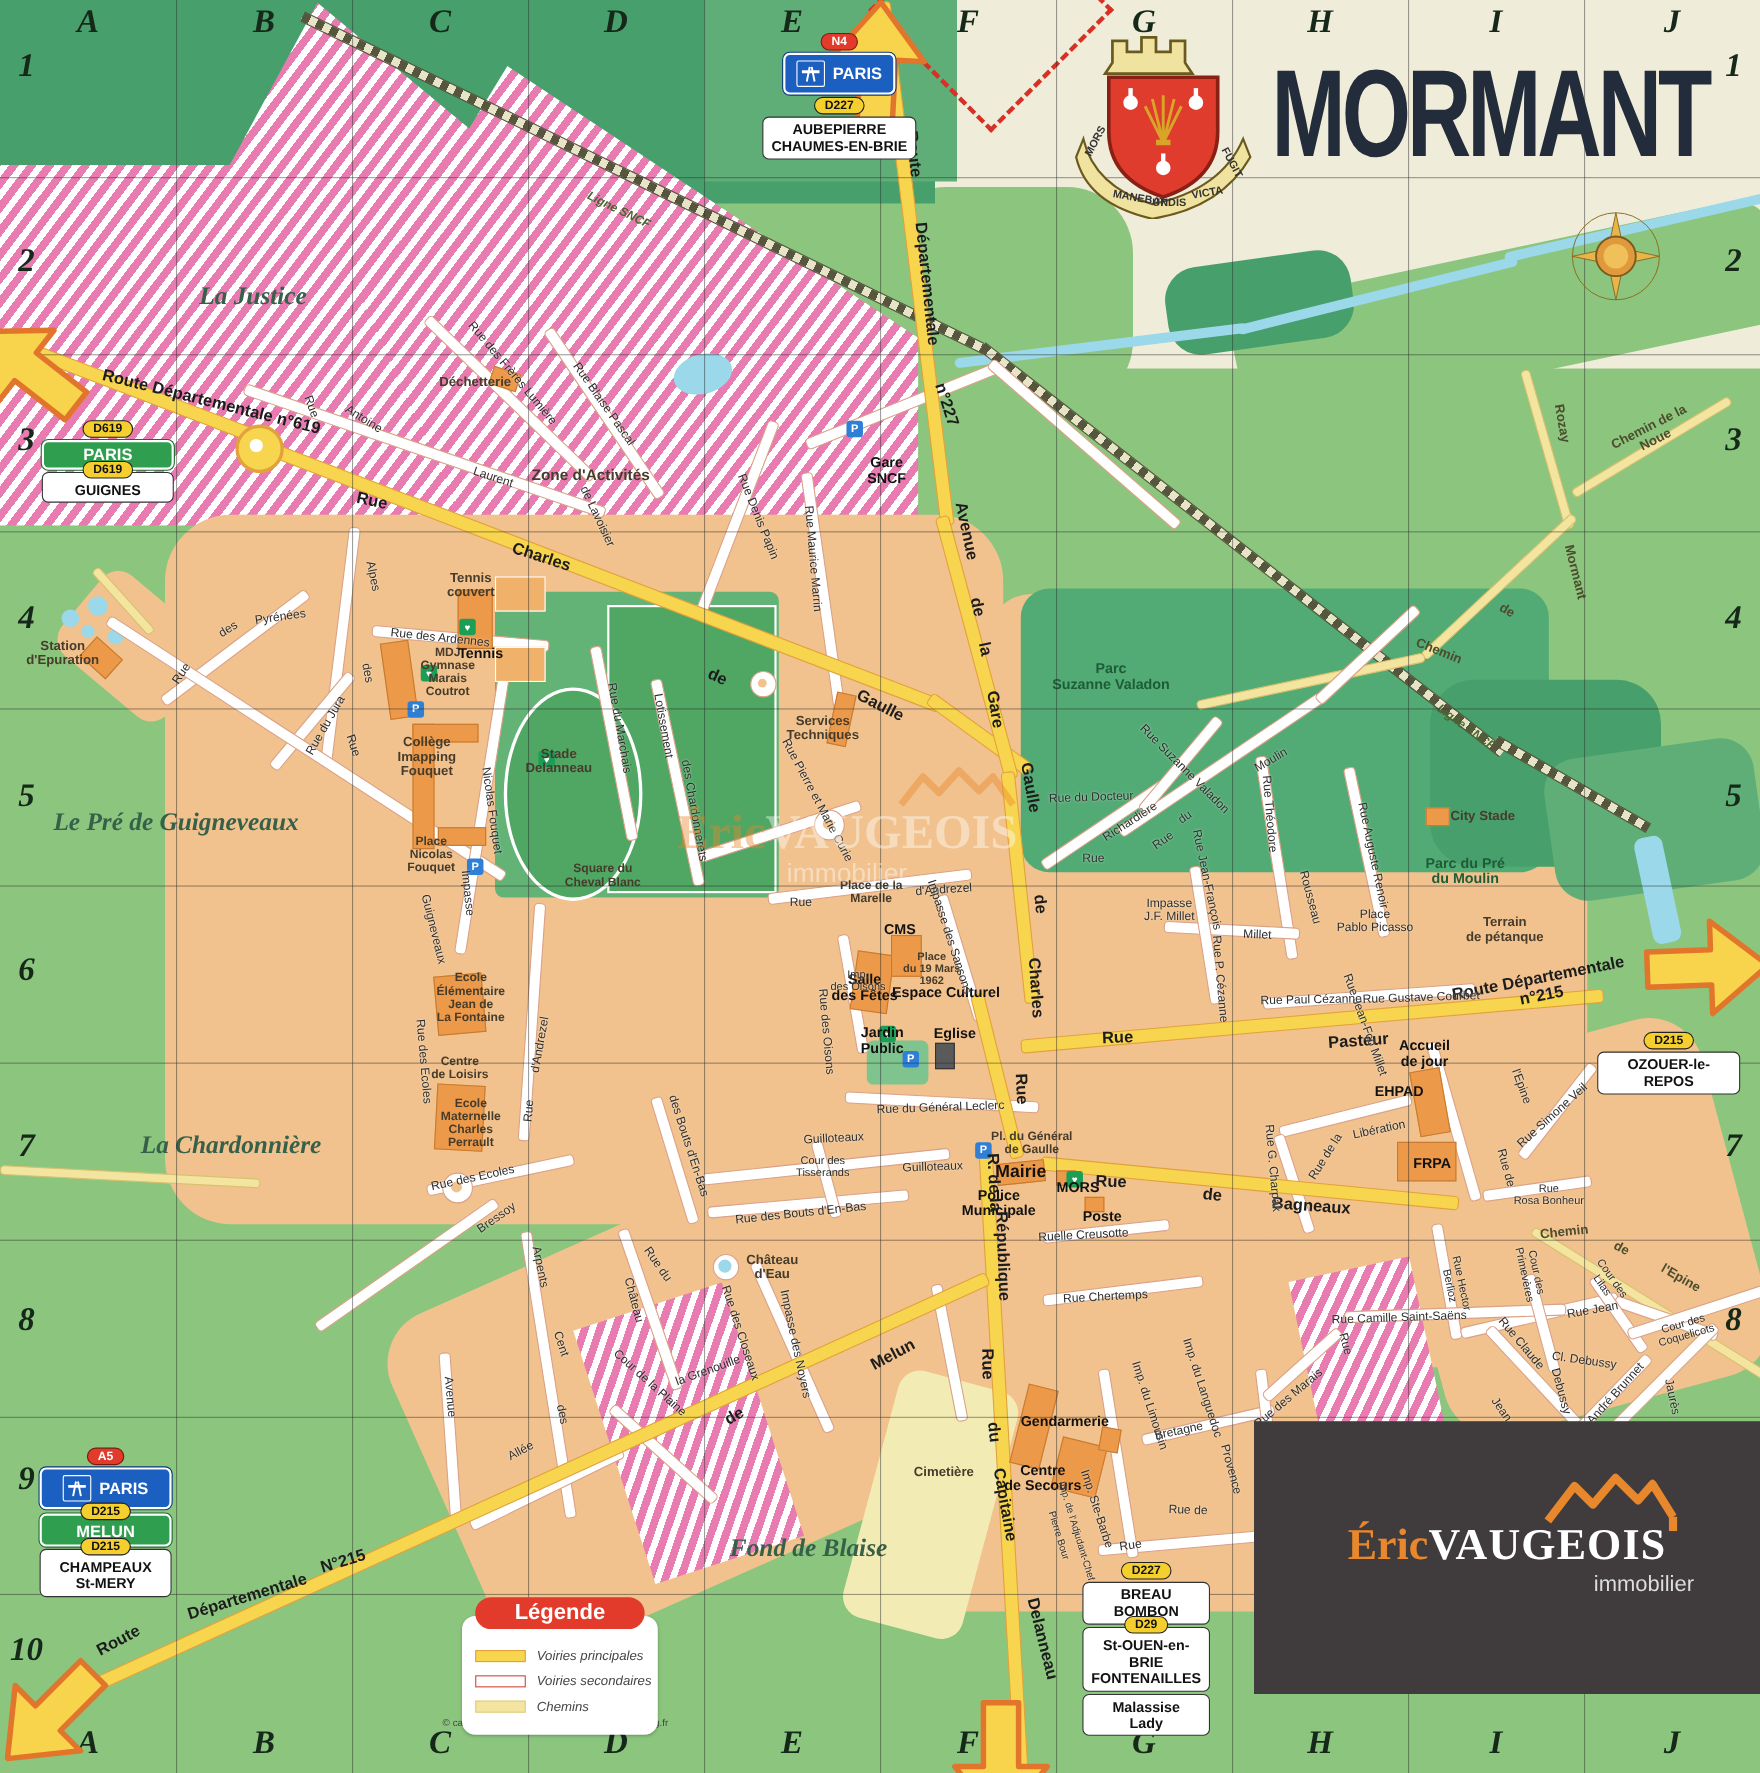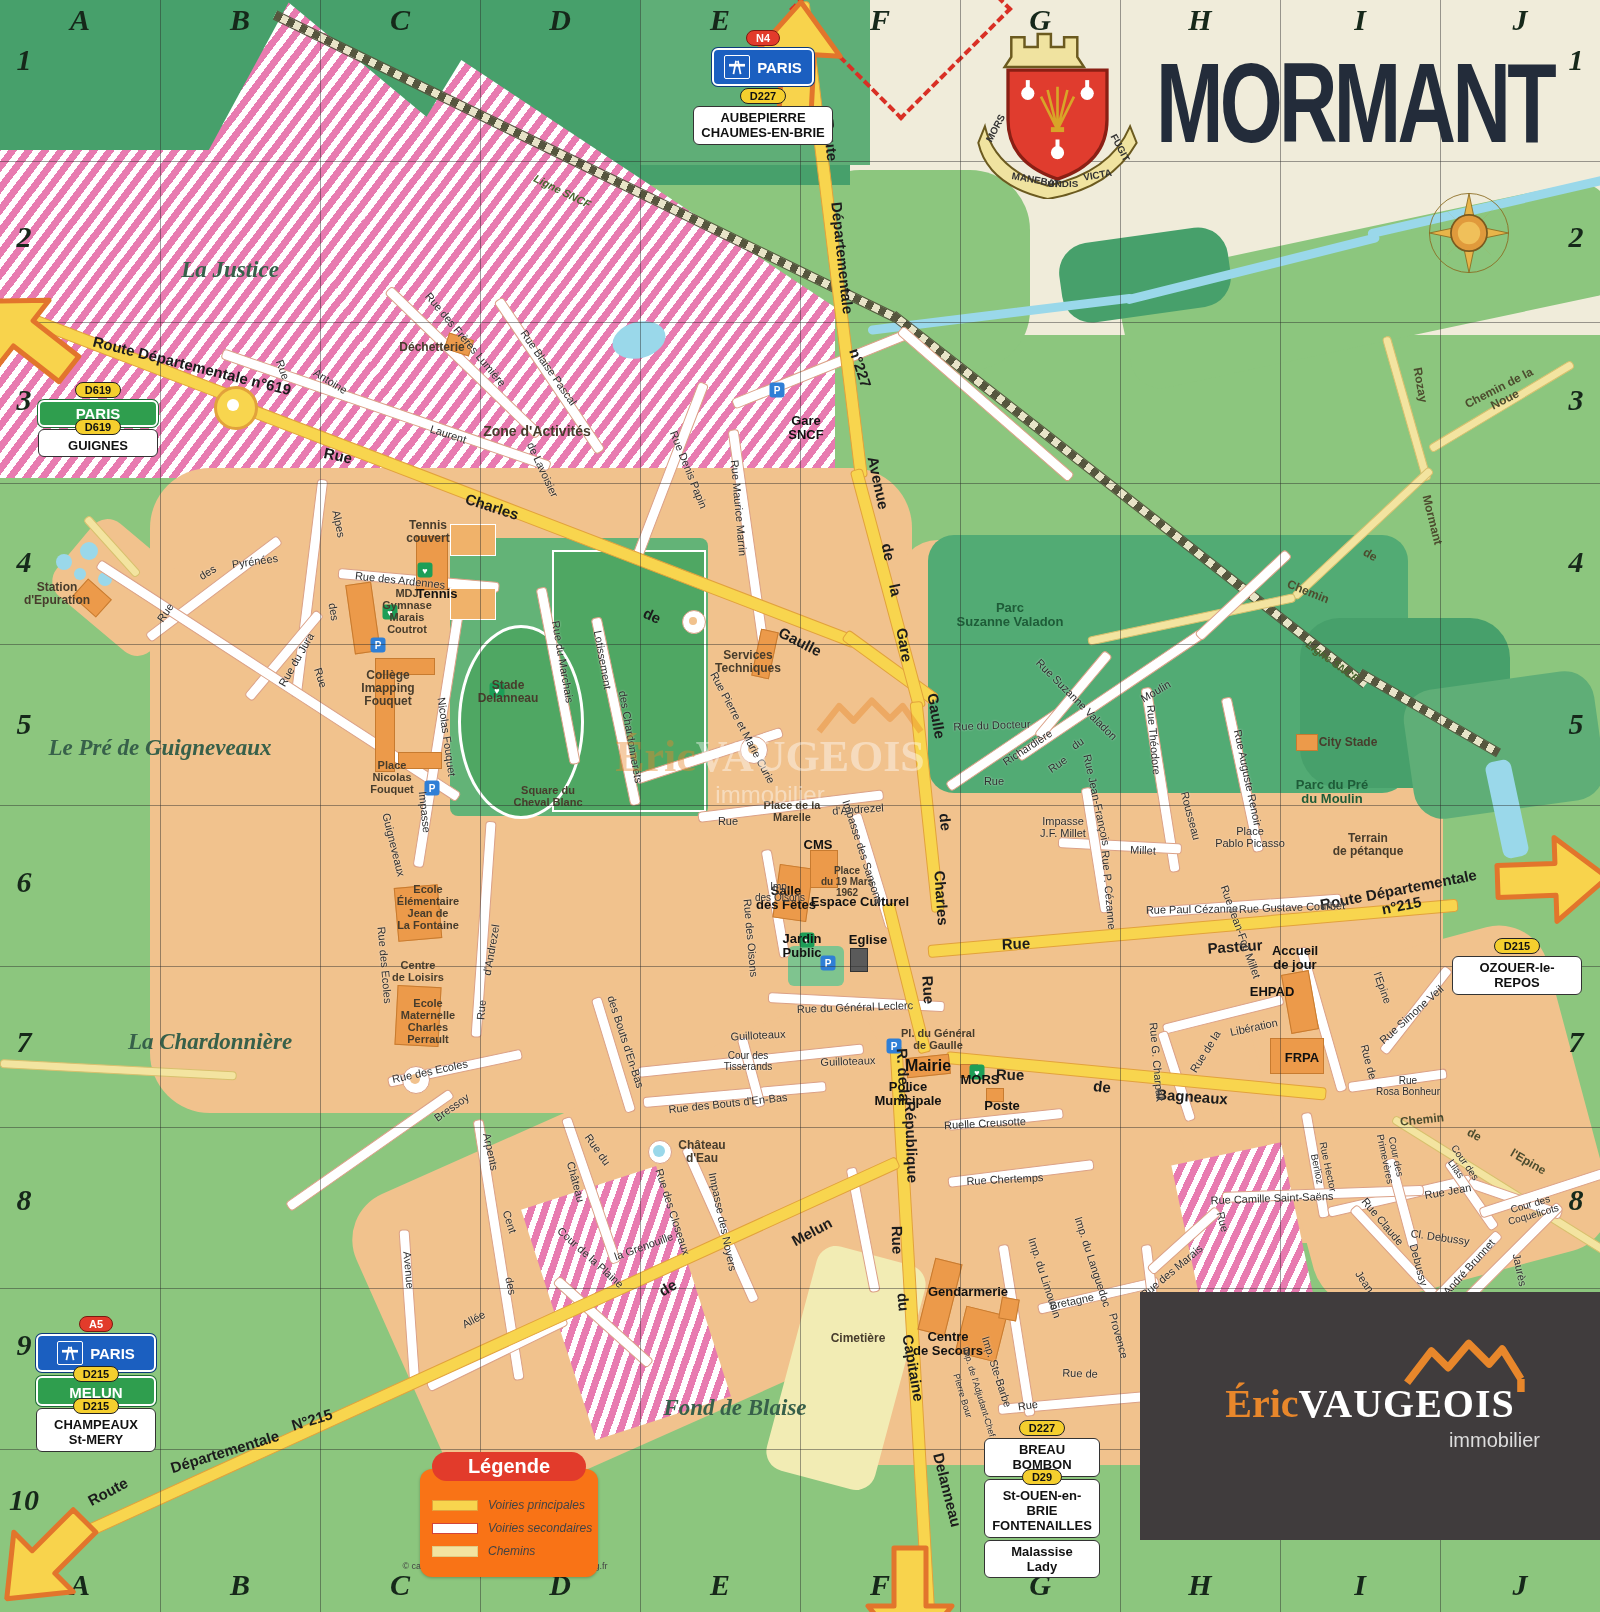--- a/index.html
+++ b/index.html
@@ -67,21 +67,21 @@
     color:#fff;font-weight:bold;font-size:15px;padding:3px 14px;}
   .panel.white{background:#fff;border:1.5px solid #333;color:#111;font-weight:bold;
     font-size:13px;padding:3px 7px;line-height:1.18;}
   .panel.white.it{}
   .mwicon{width:24px;height:22px;border:1px solid #fff;border-radius:2px;display:flex;
     align-items:center;justify-content:center;flex:none;}
   
   #legend{position:absolute;left:420px;top:1452px;width:178px;z-index:30;}
   #legend .head{position:relative;z-index:2;margin:0 12px;background:#e23b2b;color:#fff;
     font-weight:bold;font-size:20px;text-align:center;border-radius:16px;padding:3px 0;}
-  #legend .bodyx{background:#f97316;border-radius:12px;margin-top:-12px;padding:20px 4px 10px 12px;
+  #legend .bodyx{background:#ffffff;border-radius:12px;margin-top:-12px;padding:20px 4px 10px 12px;
     box-shadow:0 1px 3px rgba(0,0,0,.25);}
   .leg-row{display:flex;align-items:center;gap:10px;margin:9px 0;}
   .leg-sw{width:44px;height:9px;flex:none;}
   .leg-sw.main{background:#f8d54e;border:1px solid #e2a23b;}
   .leg-sw.sec{background:#fff;border:1px solid #d2453a;}
   .leg-sw.path{background:#f3e4a0;border:1px solid #e0cd85;}
   .leg-lab{font-size:12px;font-style:italic;color:#444;}
   
   #logo{position:absolute;left:1140px;top:1292px;width:460px;height:248px;background:#403c3d;
     z-index:40;display:flex;flex-direction:column;align-items:center;justify-content:center;}

